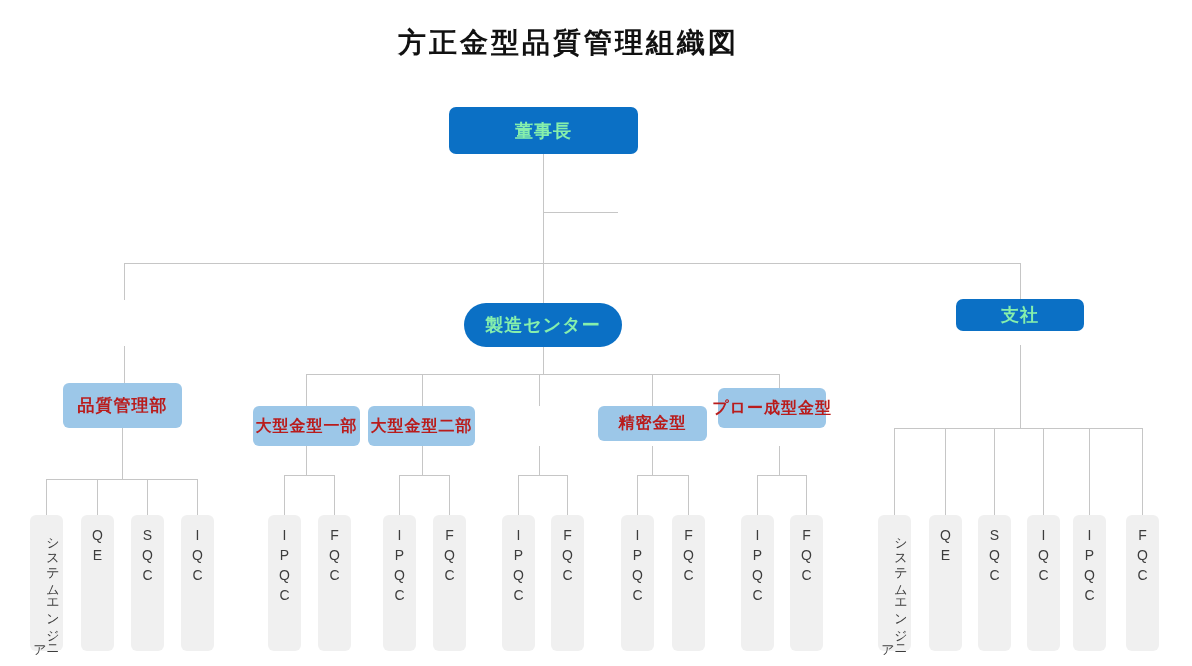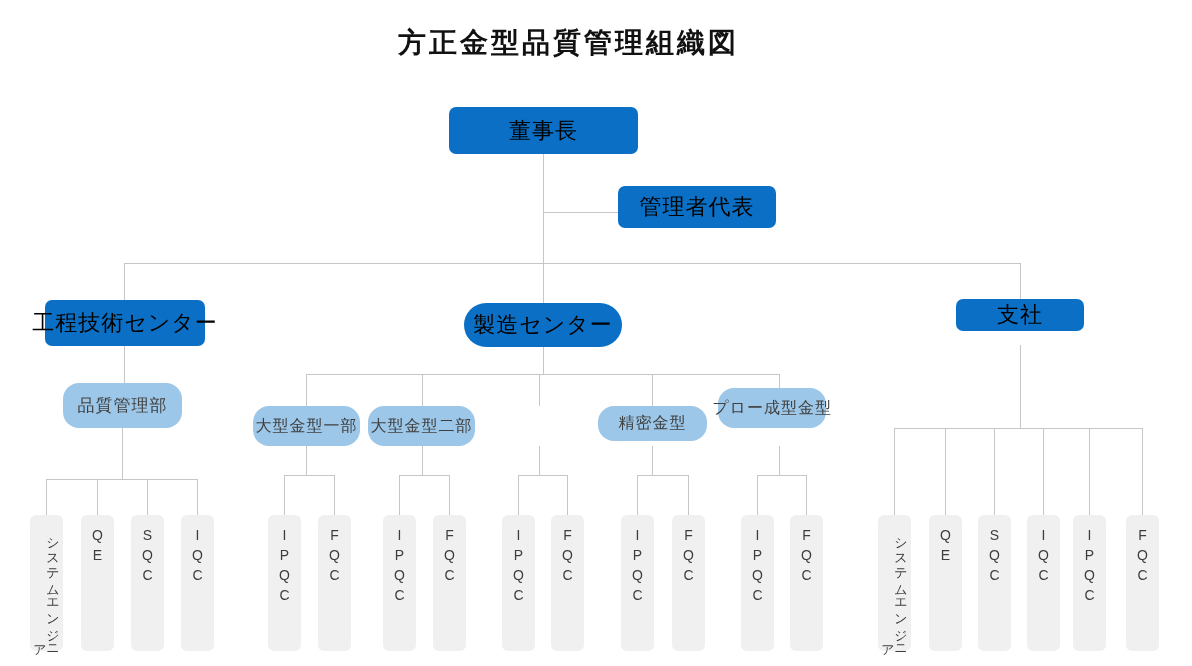--- a/index.html
+++ b/index.html
@@ -15,26 +15,26 @@
   
   .vl,.hl{position:absolute;background:#c6c6c6;}
   .vl{width:1px;}
   .hl{height:1px;}
   
   .node{
     position:absolute;display:flex;align-items:center;justify-content:center;
     box-sizing:border-box;white-space:nowrap;
   }
   .blue{
-    background:#0b70c5;color:#000000;border-radius:7px;
-    font-weight:400;font-size:22px;letter-spacing:1px;
+    background:#0b70c5;color:#86efac;border-radius:7px;
+    font-weight:700;font-size:18px;letter-spacing:1px;
   }
   .lblue{
-    background:#9cc7e8;color:#404040;border-radius:16px;
-    font-weight:400;font-size:16px;letter-spacing:1px;
+    background:#9cc7e8;color:#b91c1c;border-radius:6px;
+    font-weight:700;font-size:16px;letter-spacing:1px;
   }
   
   .leaf{
     position:absolute;top:515px;width:33px;height:136px;
     background:#f0f0f0;border-radius:6px;
     display:flex;justify-content:center;align-items:flex-start;
     padding-top:12px;box-sizing:border-box;
   }
   .leaf span{
     writing-mode:vertical-rl;text-orientation:upright;
@@ -107,27 +107,21 @@
     <div class="vl" style="left:994px;top:428px;height:87px;"></div>
     <div class="vl" style="left:1043px;top:428px;height:87px;"></div>
     <div class="vl" style="left:1089px;top:428px;height:87px;"></div>
     <div class="vl" style="left:1142px;top:428px;height:87px;"></div>
   </div>
 
   <div class="node blue" style="left:449px;top:107px;width:189px;height:47px;">
     <span>董事長</span>
   </div>
 
-  <div class="node blue" style="left:618px;top:186px;width:158px;height:42px;">
-    <span>管理者代表</span>
-  </div>
-
-  <div class="node blue" style="left:45px;top:300px;width:160px;height:46px;">
-    <span>工程技術センター</span>
-  </div>
+
 
   <div class="node blue" style="left:464px;top:303px;width:158px;height:44px;border-radius:22px;">
     <span>製造センター</span>
   </div>
 
   <div class="node blue" style="left:956px;top:299px;width:128px;height:32px;">
     <span>支社</span>
   </div>
 
   <div class="node lblue" style="left:63px;top:383px;width:119px;height:45px;font-size:17px;">

